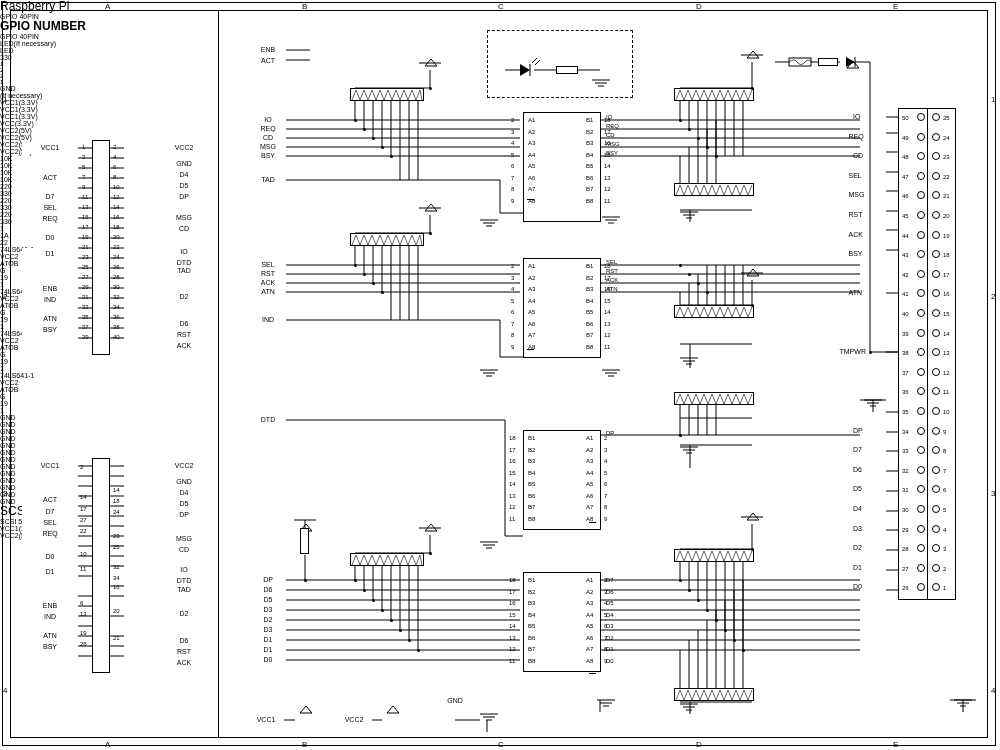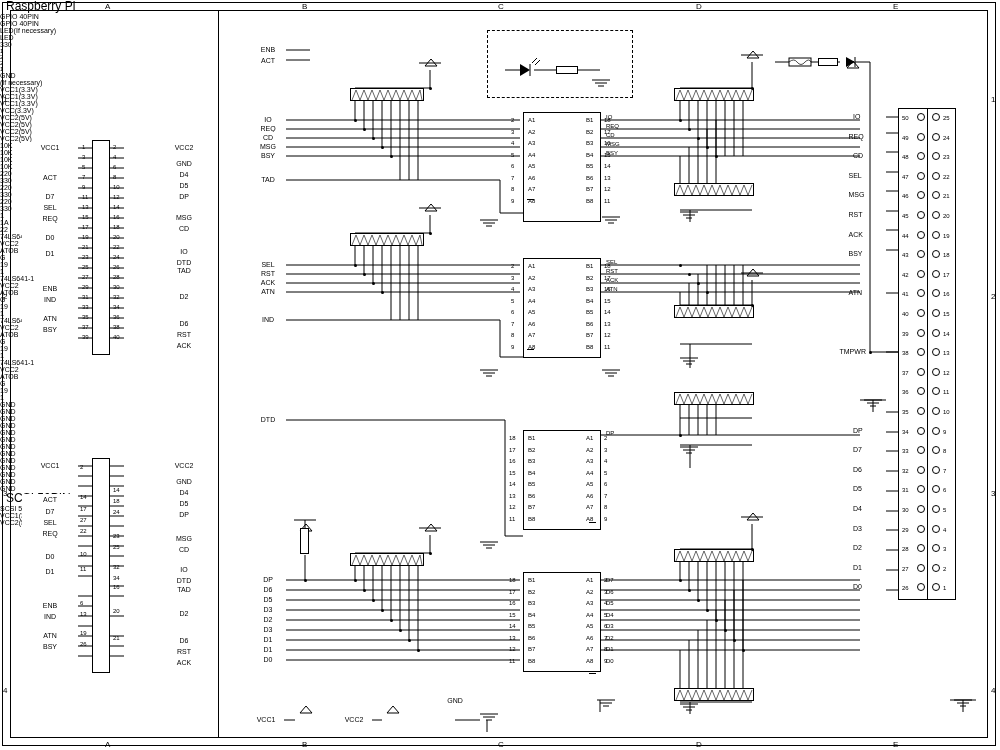--- a/index.html
+++ b/index.html
@@ -6,21 +6,21 @@
   body{font-family:"Liberation Sans",sans-serif;}
   #sheet{position:relative;width:1000px;height:750px;background:#fff;overflow:hidden;}
   .border-outer{position:absolute;left:2px;top:2px;width:994px;height:744px;border:1px solid #000;box-sizing:border-box;}
   .border-inner{position:absolute;left:10px;top:10px;width:978px;height:728px;border:1px solid #000;box-sizing:border-box;}
   .zl{position:absolute;font-size:8px;color:#000;}
   .vline{position:absolute;background:#000;width:1px;}
   .hline{position:absolute;background:#000;height:1px;}
   .t{position:absolute;font-size:8px;color:#000;white-space:nowrap;line-height:8px;}
   .t7{font-size:7px;line-height:7px;}
   .t6{font-size:6px;line-height:6px;}
-  .t13{font-size:13px;line-height:13px;padding-left:6px;}
+  .t13{font-size:13px;line-height:13px;}
   .t15{font-size:15px;line-height:15px;}
   .box{position:absolute;border:1px solid #000;box-sizing:border-box;background:#fff;}
   .dash{position:absolute;border:1px dashed #000;box-sizing:border-box;}
   .sig{position:absolute;height:12px;box-sizing:border-box;background:#fff;}
   .sig .lbl{position:absolute;left:0;top:0;width:100%;text-align:center;font-size:7px;line-height:12px;}
   .dot{position:absolute;width:3px;height:3px;background:#000;border-radius:50%;}
   .res{position:absolute;box-sizing:border-box;border:1px solid #000;background:#fff;}
   .respack{position:absolute;box-sizing:border-box;border:1px solid #000;background:#fff;}
   .circ{position:absolute;border:1px solid #000;border-radius:50%;background:#fff;}
   .ic{position:absolute;border:1px solid #000;background:#fff;box-sizing:border-box;}
@@ -51,20 +51,21 @@
   <div class="zl" style="left:991px;top:95px;">1</div>
   <div class="zl" style="left:991px;top:292px;">2</div>
   <div class="zl" style="left:991px;top:489px;">3</div>
   <div class="zl" style="left:991px;top:686px;">4</div>
 
 
   <div class="vline" style="left:218px;top:11px;height:727px;"></div>
 
   <div class="t13" style="left:80px;top:64px;font-size:12px;">Raspberry Pi</div>
   <div class="t7" style="left:85px;top:127px;">GPIO 40PIN</div>
+  <div class="t13" style="left:68px;top:425px;font-size:12px;font-weight:bold;">GPIO NUMBER</div>
   <div class="t7" style="left:85px;top:447px;">GPIO 40PIN</div>
 
   <div class="box" style="left:92px;top:140px;width:18px;height:215px;"></div>
 
   <div class="box" style="left:92px;top:458px;width:18px;height:215px;"></div>
 
   <svg width="1000" height="750">
     <g stroke="#000" stroke-width="1" fill="none">
 
       <line x1="78" y1="148" x2="92" y2="148"></line>

